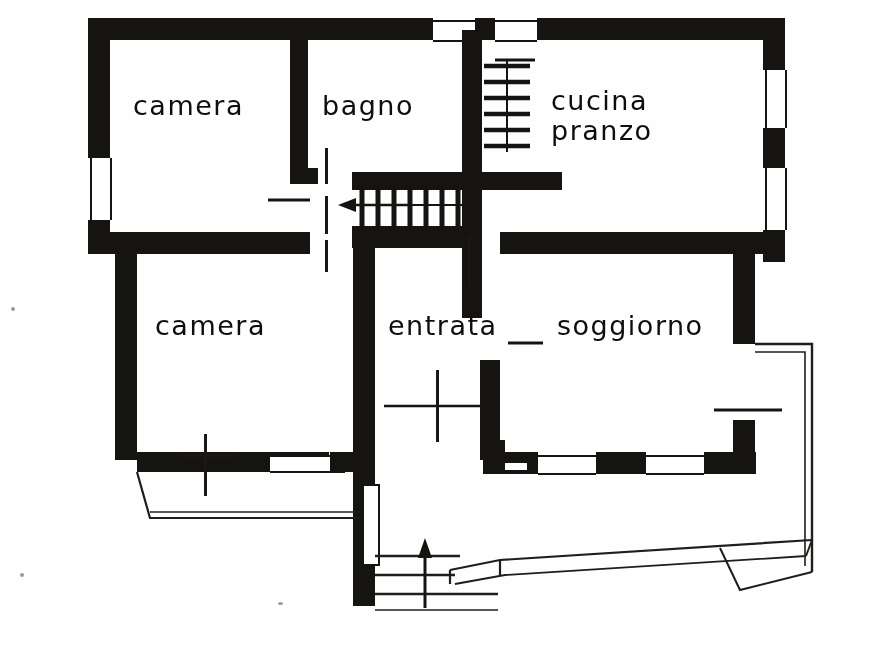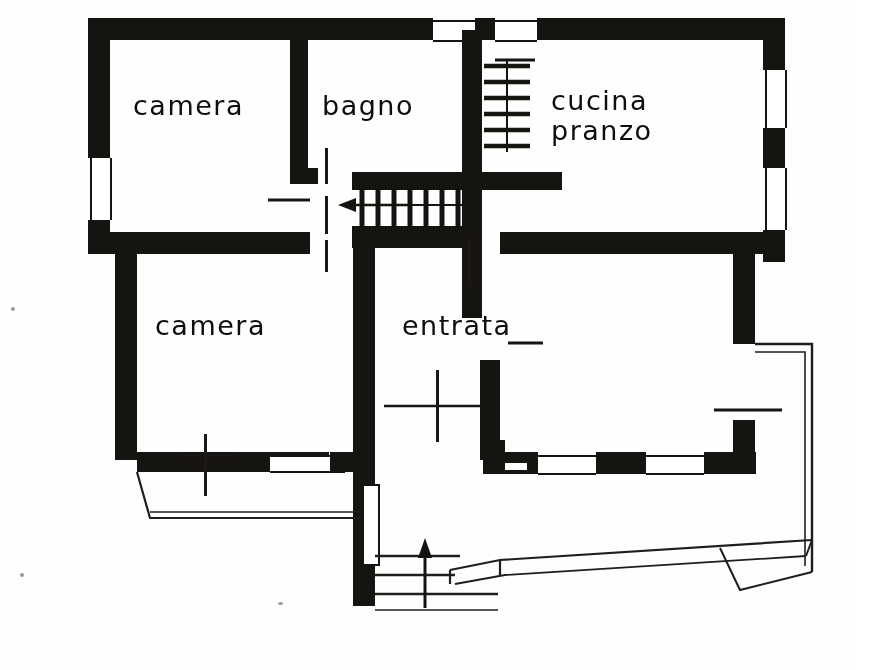--- a/index.html
+++ b/index.html
@@ -167,17 +167,18 @@
 
   <div class="room-label two-line" style="left:551px;top:86px;">
     <div>cucina</div>
     <div>pranzo</div>
   </div>
 
   <div class="room-label" style="left:322px;top:90px;">bagno</div>
 
   <div class="room-label" style="left:155px;top:310px;">camera</div>
 
-  <div class="room-label" style="left:402px;top:310px;">entrata</div>
+  <div class="room-label" style="left:388px;top:310px;">entrata</div>
 
+  <div class="room-label" style="left:557px;top:310px;">soggiorno</div>
 
 
 </div>
 
 </body></html>

